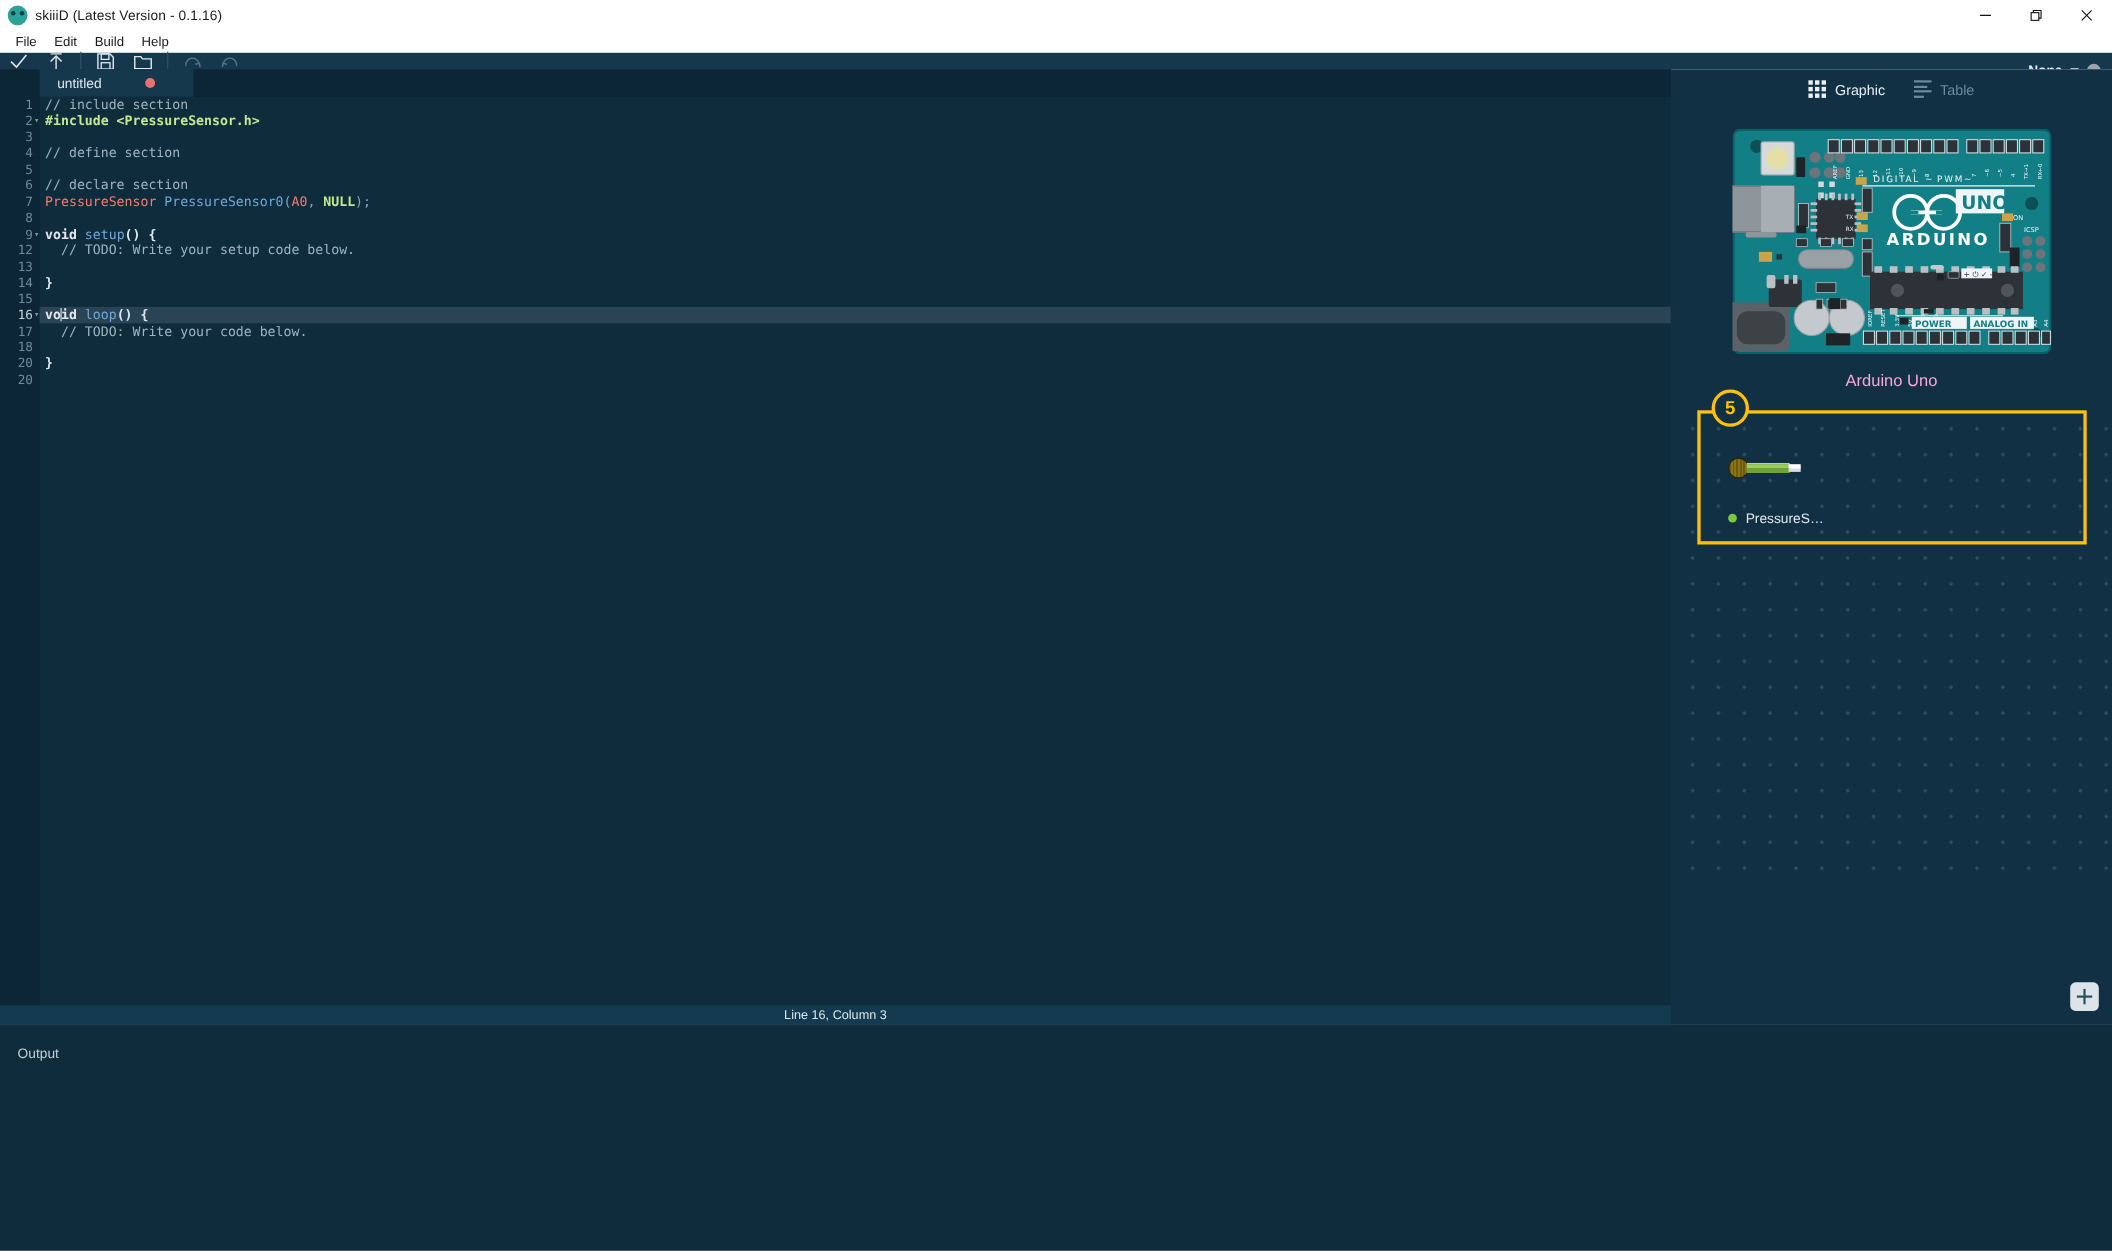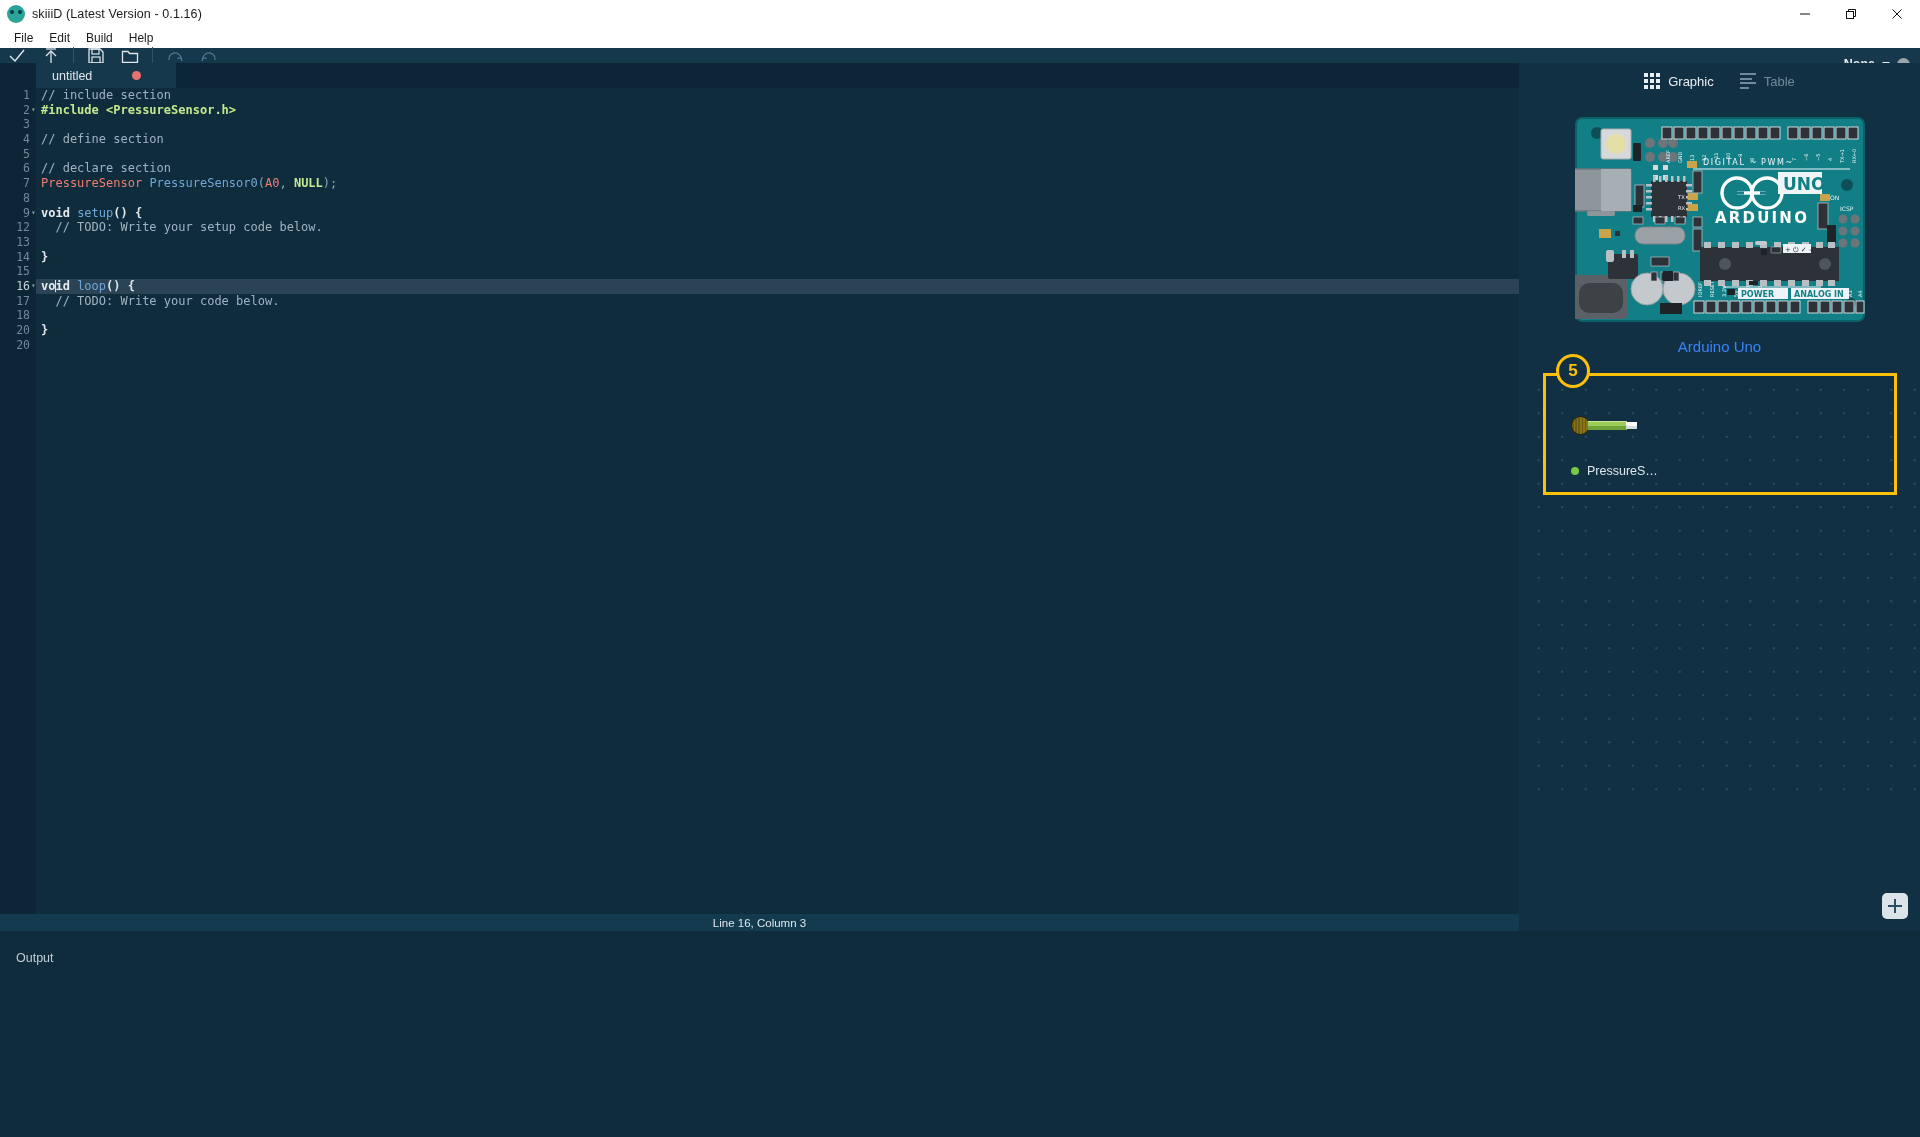--- a/index.html
+++ b/index.html
@@ -155,21 +155,21 @@
   .grid-icon i { background: #e9eff3; display: block; width: 4px; height: 4px; }
   .list-icon { display: flex; flex-direction: column; gap: 2.5px; width: 16px; }
   .list-icon i { height: 2px; background: #6f8a9b; display: block; }
   .list-icon i:nth-child(1) { width: 16px; }
   .list-icon i:nth-child(2) { width: 12px; }
   .list-icon i:nth-child(3) { width: 16px; }
   .list-icon i:nth-child(4) { width: 9px; }
 
   .board-wrap { display: flex; justify-content: center; margin-top: 22px; }
   .board-name {
-    text-align: center; color: #3b82f6; font-size: 15px; margin-top: 16px;
+    text-align: center; color: #f9a8d4; font-size: 15px; margin-top: 16px;
   }
 
   
   .canvas-area { position: relative; margin-top: 18px; height: 420px; }
   .dotgrid {
     position: absolute; left: 0; right: 0; top: 0; height: 420px;
     background-image: radial-gradient(#2b5069 1.4px, transparent 1.5px);
     background-size: 23.5px 23.5px; background-position: 8px 5px;
   }
   .sel-box {

